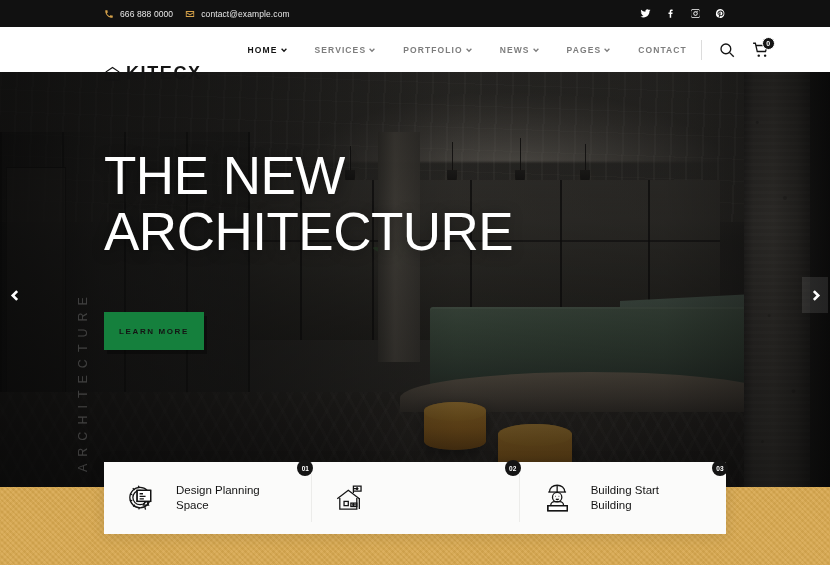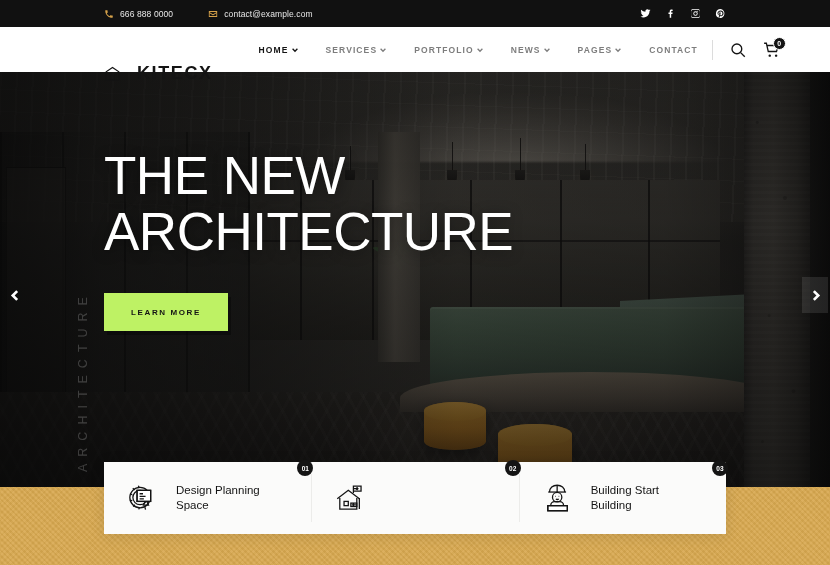--- a/index.html
+++ b/index.html
@@ -9,36 +9,36 @@
     background: #ffffff; overflow: hidden;
   }
   .page { position: relative; width: 830px; height: 565px; overflow: hidden; background:#fff; }
 
   
   .topbar {
     position: absolute; top: 0; left: 0; width: 830px; height: 27px;
     background: #111111; display: flex; align-items: center;
     padding: 0 104px 0 104px; z-index: 30;
   }
-  .tb-left { display: flex; align-items: center; gap: 35px; }
+  .tb-left { display: flex; align-items: center; gap: 12px; }
   .tb-item { display: flex; align-items: center; gap: 6px; }
   .tb-item .txt { color: #e8e8e8; font-size: 8.5px; letter-spacing: .1px; white-space: nowrap; }
   .tb-ico { width: 10px; height: 10px; display: block; color: #d9a busy; }
   .tb-ico svg { display: block; width: 10px; height: 10px; fill: #d6a24a; }
   .tb-right { margin-left: auto; display: flex; align-items: center; gap: 14px; }
   .soc { width: 11px; height: 11px; display: block; }
   .soc svg { display: block; width: 11px; height: 11px; fill: #ffffff; }
 
   
   .header {
     position: absolute; top: 27px; left: 0; width: 830px; height: 45px;
     background: #ffffff; display: flex; align-items: center;
     padding: 0 104px; z-index: 30;
   }
-  .logo { display: flex; align-items: center; gap: 16px; margin-top: 47px; }
+  .logo { display: flex; align-items: center; gap: 5px; margin-top: 47px; }
   .logo-mark { width: 17px; height: 17px; }
   .logo-mark svg { display:block; width: 17px; height: 17px; }
   .logo-text {
     font-size: 18px; font-weight: 700; color: #141414;
     letter-spacing: 1.6px; line-height: 1;
   }
   .nav { display: flex; align-items: center; gap: 0; margin-left: 32px; }
   .nav-item {
     display: flex; align-items: center; gap: 3px;
     font-size: 8.5px; font-weight: 700; letter-spacing: 1.1px;
@@ -218,22 +218,22 @@
     letter-spacing: 7px; z-index: 6; user-select:none;
   }
 
   .hero-content { position: absolute; left: 104px; top: 76px; z-index: 8; }
   .hero-title {
     color: #ffffff; font-size: 53px; line-height: 56px;
     font-weight: 400; letter-spacing: -0.5px; text-shadow: 0 2px 14px rgba(0,0,0,.45);
   }
   .hero-title span { display:block; }
   .btn-learn {
-    margin-top: 33px; display: inline-flex; align-items: center; justify-content: center;
-    width: 124px; height: 38px; background: #bef264; color: #141414;
+    margin-top: 52px; display: inline-flex; align-items: center; justify-content: center;
+    width: 100px; height: 38px; background: #15803d; color: #141414;
     font-size: 8px; font-weight: 700; letter-spacing: 1.6px; cursor: pointer;
     box-shadow: 3px 4px 0 rgba(0,0,0,.30);
   }
 
   
   .arrow {
     position: absolute; top: 205px; width: 26px; height: 36px;
     display: flex; align-items: center; justify-content: center;
     color: #ffffff; cursor: pointer; z-index: 12;
   }

